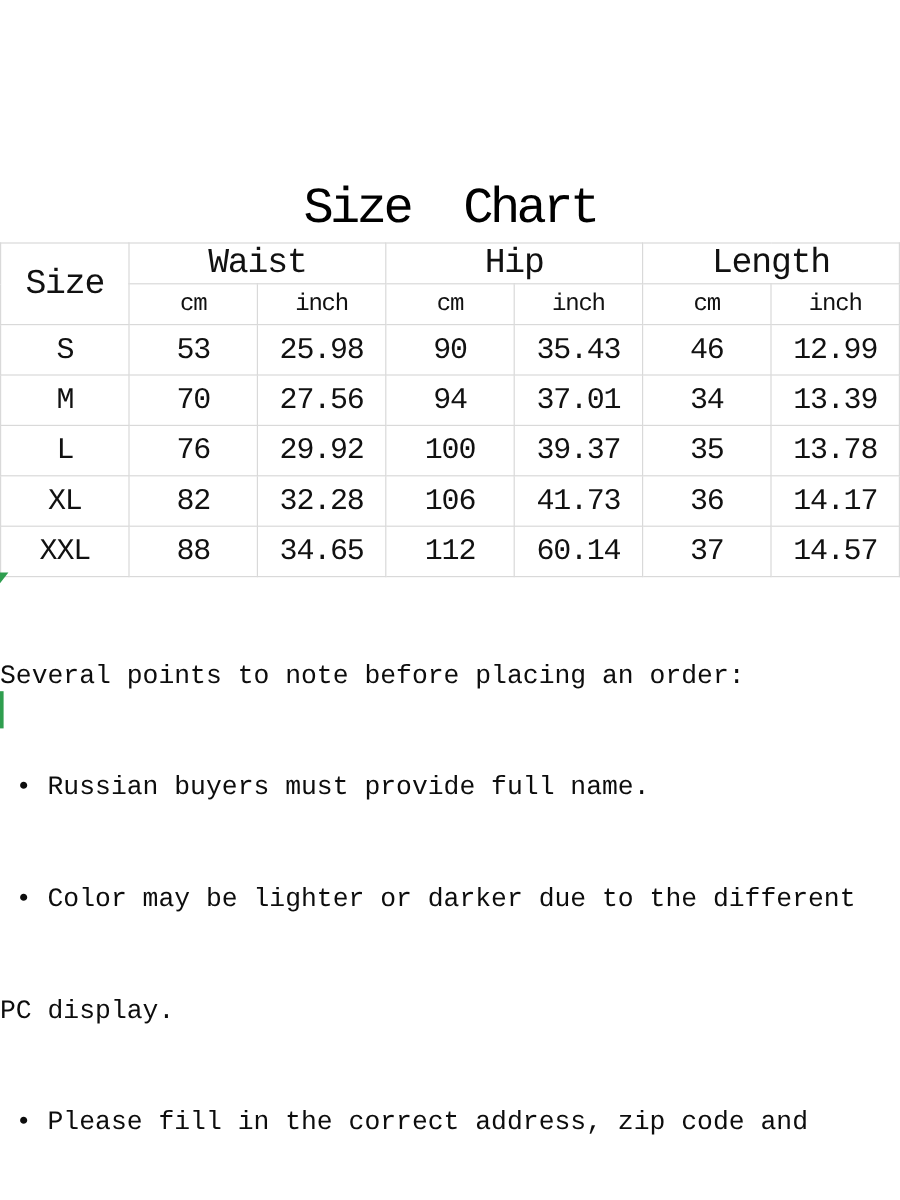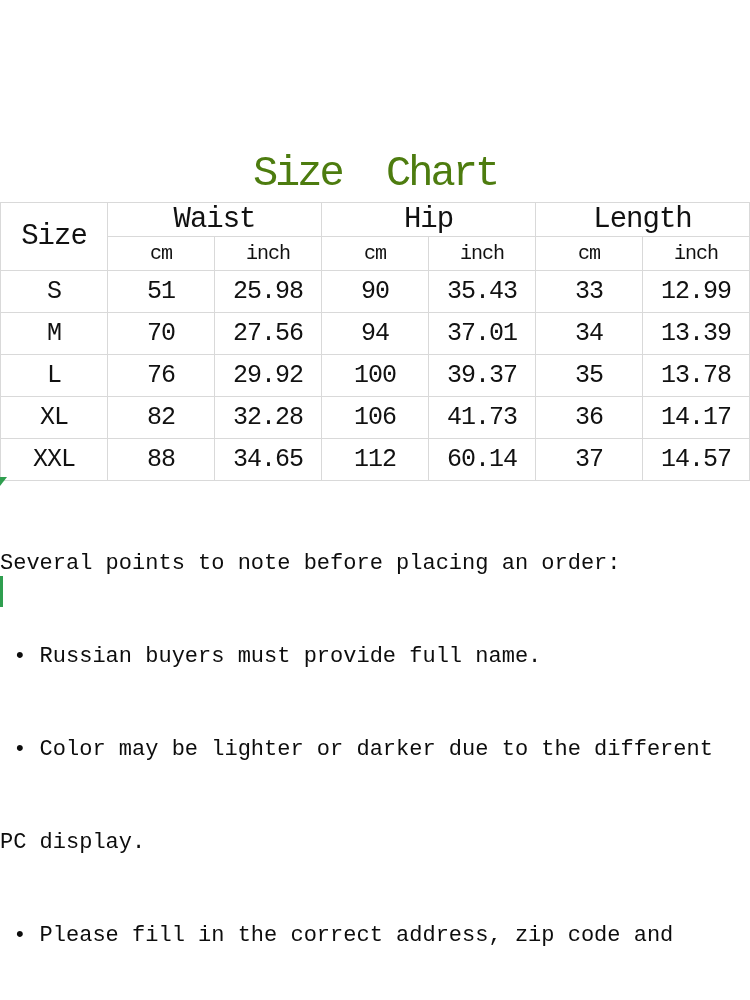--- a/index.html
+++ b/index.html
@@ -17,21 +17,21 @@
   }
   .title {
     position: absolute;
     top: 150px;
     left: 0;
     width: 750px;
     text-align: center;
     font-size: 42px;
     letter-spacing: -3px;
     white-space: pre;
-    color: #4d7c0f;
+    color: #000000;
   }
   table.size-table {
     position: absolute;
     top: 202px;
     left: 0;
     width: 750px;
     border-collapse: collapse;
     table-layout: fixed;
   }
   table.size-table col { width: 14.2857%; }
@@ -105,25 +105,25 @@
       <th>inch</th>
       <th>cm</th>
       <th>inch</th>
       <th>cm</th>
       <th>inch</th>
     </tr>
   </thead>
   <tbody>
     <tr>
       <td>S</td>
-      <td>51</td>
+      <td>53</td>
       <td>25.98</td>
       <td>90</td>
       <td>35.43</td>
-      <td>33</td>
+      <td>46</td>
       <td>12.99</td>
     </tr>
     <tr>
       <td>M</td>
       <td>70</td>
       <td>27.56</td>
       <td>94</td>
       <td>37.01</td>
       <td>34</td>
       <td>13.39</td>

